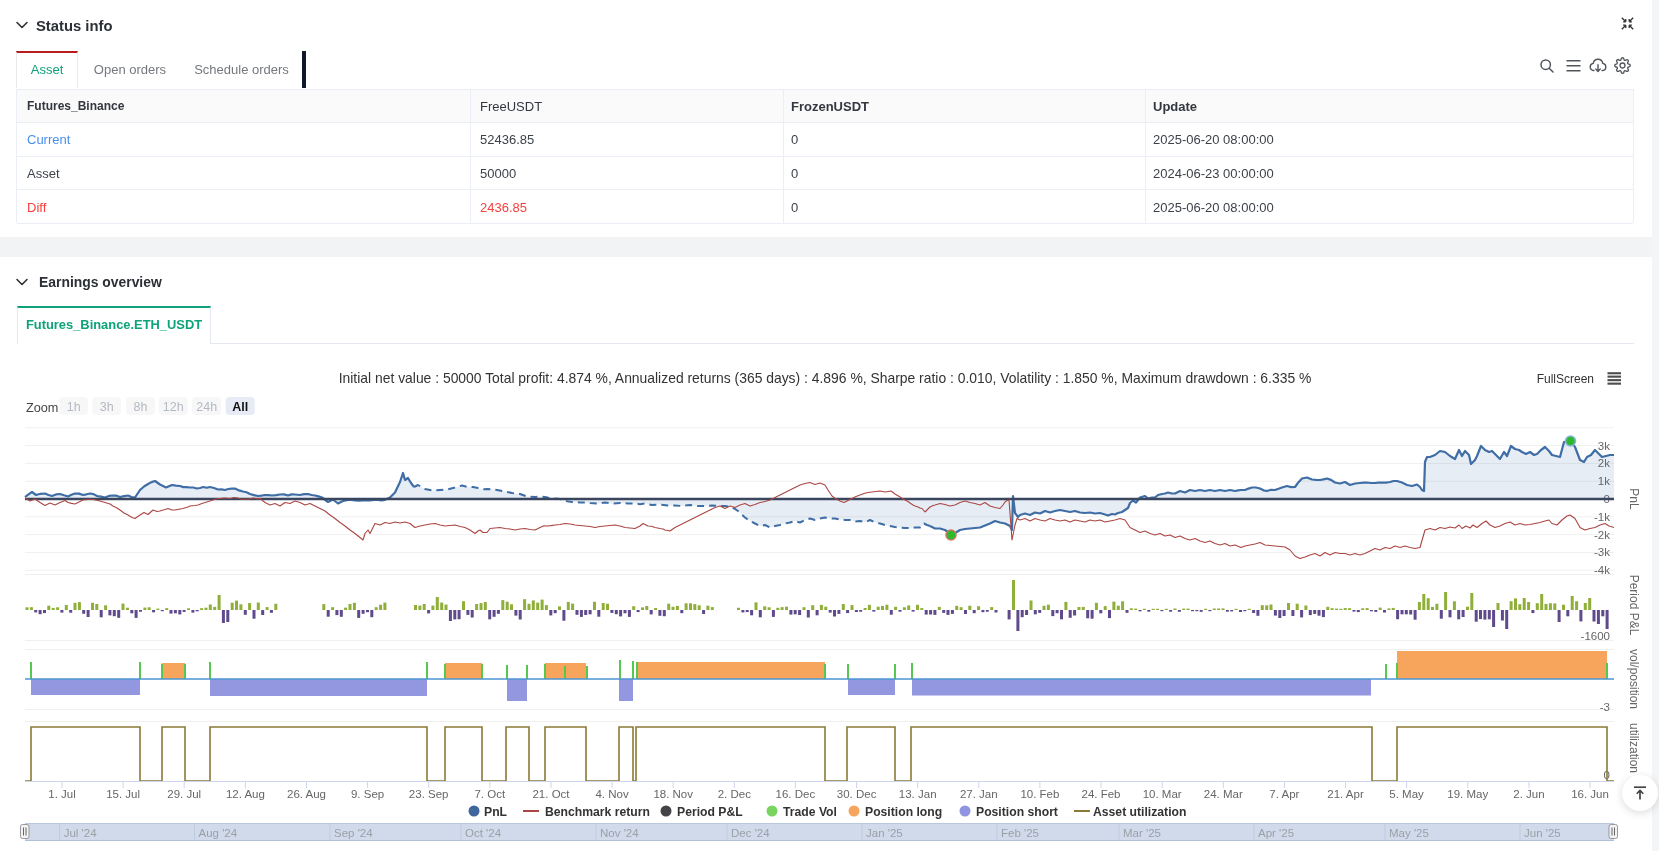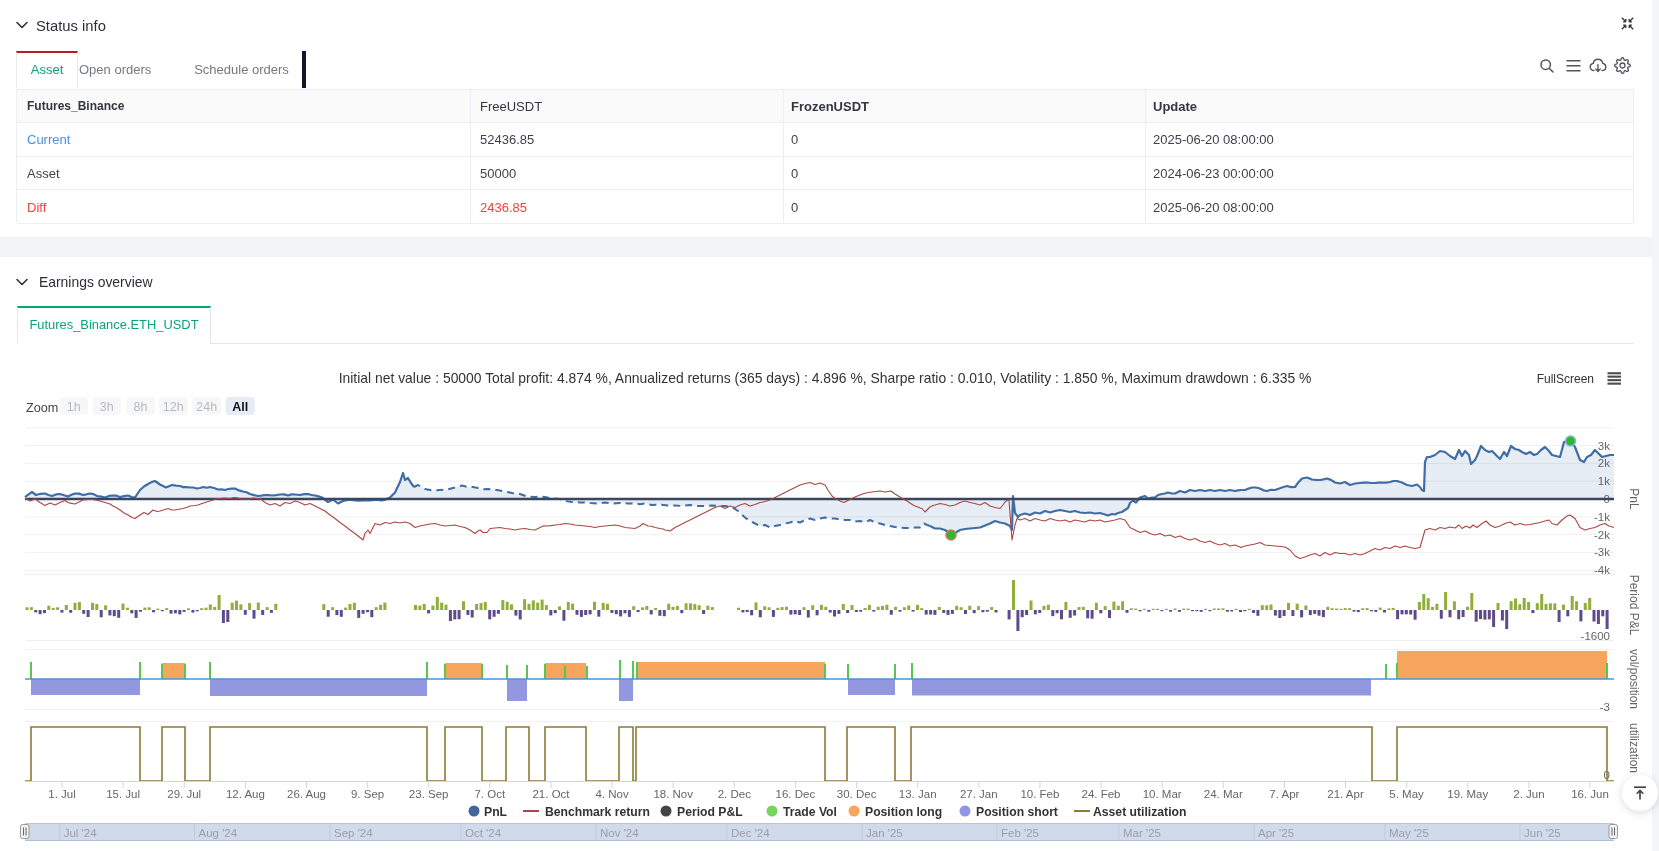--- a/index.html
+++ b/index.html
@@ -1,30 +1,30 @@
 <!DOCTYPE html>
 <html><head>
 <meta charset="utf-8">
 <style>
   * { margin:0; padding:0; box-sizing:border-box; }
   html,body { width:1659px; height:851px; background:#ffffff; overflow:hidden;
     font-family:"Liberation Sans", sans-serif; }
   .abs { position:absolute; }
-  .sect-title { font-size:14.8px; font-weight:normal; color:#2b2f36;text-align:center; }
+  .sect-title { font-size:14.8px; font-weight:bold; color:#2b2f36;text-align:center; }
 </style>
 </head>
 <body>
 
 <svg class="abs" style="left:15px;top:20px" width="14" height="11" viewBox="0 0 14 11">
   <path d="M2 2.5 L7 7.5 L12 2.5" stroke="#303133" stroke-width="1.6" fill="none" stroke-linecap="round" stroke-linejoin="round"></path>
 </svg>
 <div class="abs sect-title" style="left:36px;top:18px">Status info</div>
 
 <div class="abs" style="left:16px;top:51px;width:62px;height:37px;background:#fff;border-top:2px solid #b91c1c;border-left:1px solid #e8eaee;border-right:1px solid #e8eaee;line-height:33px;text-align:center;font-size:13px;color:#0ea27a;">Asset</div>
-<div class="abs" style="left:79px;top:51px;width:102px;height:37px;background:#fff;line-height:37px;font-size:13px;color:#75797f;">Open orders</div>
+<div class="abs" style="left:79px;top:51px;width:102px;height:37px;background:#fff;line-height:37px;text-align:center;font-size:13px;color:#75797f;">Open orders</div>
 <div class="abs" style="left:181px;top:51px;width:125px;height:37px;background:#fff;border-right:4px solid #0f172a;line-height:37px;text-align:center;font-size:13px;color:#75797f;">Schedule orders</div>
 
 <svg class="abs" style="left:1539px;top:58px" width="16" height="16" viewBox="0 0 16 16">
   <circle cx="6.7" cy="6.7" r="4.7" stroke="#51565d" stroke-width="1.5" fill="none"></circle>
   <path d="M10.2 10.2 L14 14" stroke="#51565d" stroke-width="1.5" stroke-linecap="round"></path>
 </svg>
 <svg class="abs" style="left:1566px;top:59px" width="15" height="14" viewBox="0 0 15 14">
   <path d="M0.5 1.8 H14.5 M0.5 6.8 H14.5 M0.5 11.8 H14.5" stroke="#51565d" stroke-width="1.6" fill="none"></path>
 </svg>
 <svg class="abs" style="left:1589px;top:57px" width="18" height="18" viewBox="0 0 18 18">
@@ -75,21 +75,21 @@
 </div>
 
 <div class="abs" style="left:0;top:237px;width:1652px;height:19.5px;background:#f2f3f5;"></div>
 
 <svg class="abs" style="left:15px;top:277px" width="14" height="11" viewBox="0 0 14 11">
   <path d="M2 2.5 L7 7.5 L12 2.5" stroke="#303133" stroke-width="1.6" fill="none" stroke-linecap="round" stroke-linejoin="round"></path>
 </svg>
 <div class="abs sect-title" style="left:39px;top:274px;font-size:13.9px">Earnings overview</div>
 
 <div class="abs" style="left:211px;top:343px;width:1423px;height:1px;background:#e4e7ed;"></div>
-<div class="abs" style="left:17px;top:306px;width:194px;height:38px;background:#fff;border-top:2px solid #0ea27a;border-left:1px solid #e4e7ed;border-right:1px solid #e4e7ed;line-height:34px;text-align:center;font-size:12.9px;color:#0ea27a;">Futures_Binance.ETH_USDT</div>
+<div class="abs" style="left:17px;top:306px;width:194px;height:38px;background:#fff;border-top:2px solid #0ea27a;border-left:1px solid #e4e7ed;border-right:1px solid #e4e7ed;line-height:34px;text-align:center;font-size:12.9px;color:#0ea27a;font-weight:bold;">Futures_Binance.ETH_USDT</div>
 
 <svg xmlns="http://www.w3.org/2000/svg" width="1659" height="506" viewBox="0 345 1659 506" style="position:absolute;left:0;top:345px;font-family:'Liberation Sans',sans-serif">
 <text x="825" y="382.5" text-anchor="middle" font-size="13.9" fill="#333333">Initial net value : 50000 Total profit: 4.874 %, Annualized returns (365 days) : 4.896 %, Sharpe ratio : 0.010, Volatility : 1.850 %, Maximum drawdown : 6.335 %</text>
 <text x="1594" y="383" text-anchor="end" font-size="12" fill="#333333">FullScreen</text>
 <rect x="1607.5" y="372.2" width="13.5" height="2.1" fill="#4d4d4d"></rect>
 <rect x="1607.5" y="375.6" width="13.5" height="2.1" fill="#4d4d4d"></rect>
 <rect x="1607.5" y="379.1" width="13.5" height="2.1" fill="#4d4d4d"></rect>
 <rect x="1607.5" y="382.6" width="13.5" height="2.1" fill="#4d4d4d"></rect>
 <text x="26" y="411.5" font-size="12.7" fill="#444444">Zoom</text>
 <rect x="59.4" y="397" width="28.6" height="18" rx="4" fill="#f7f7f7"></rect>

